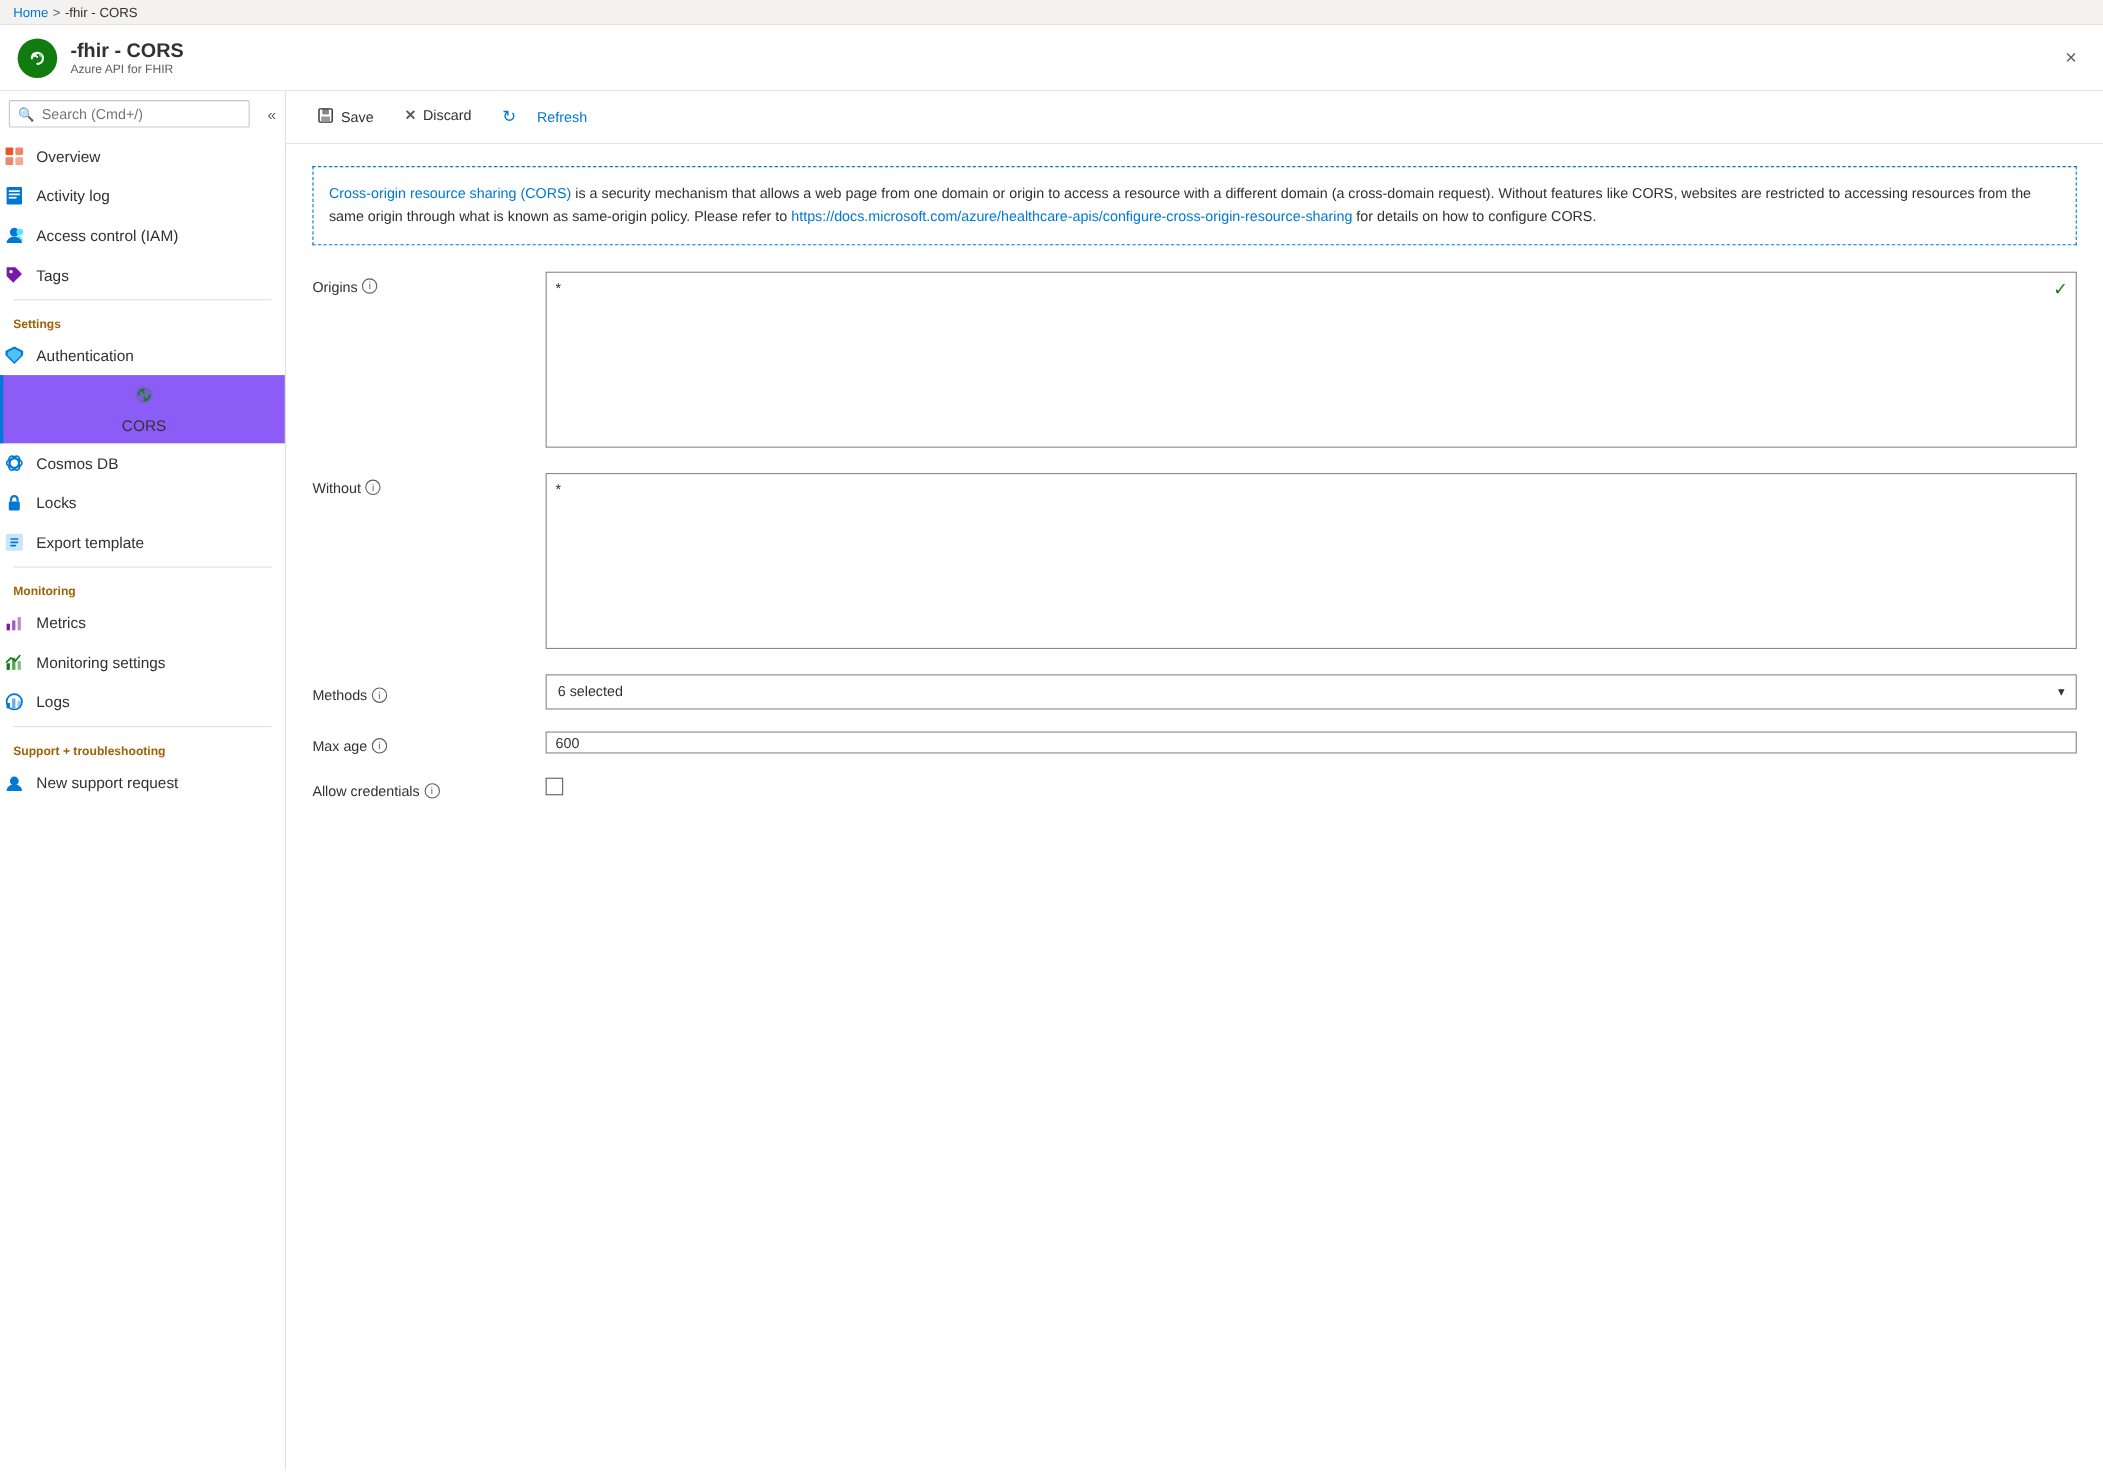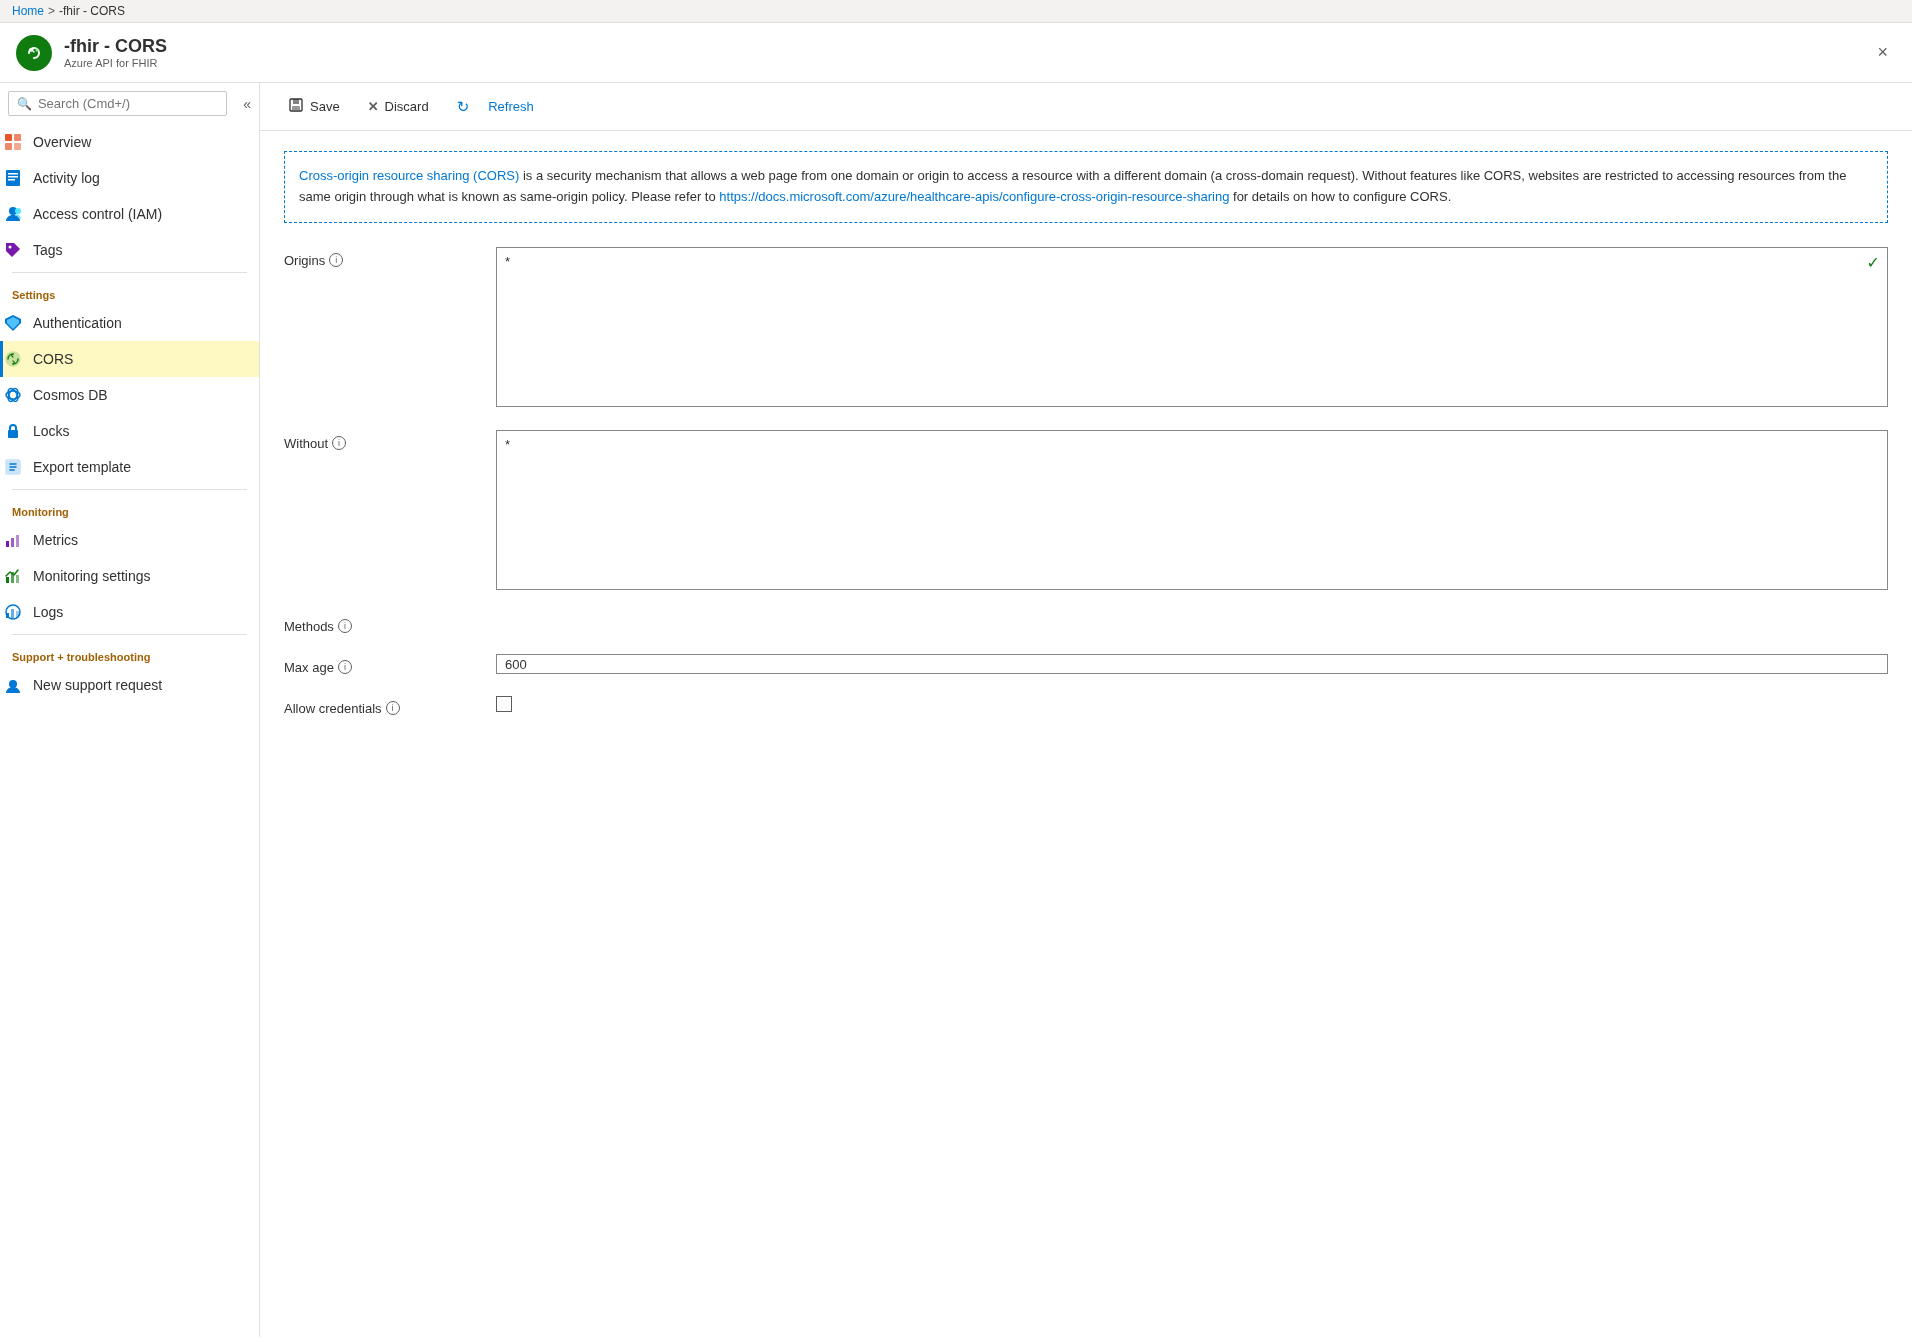--- a/index.html
+++ b/index.html
@@ -45,29 +45,29 @@
     .collapse-btn { margin: 4px; padding: 4px; cursor: pointer; color: #605e5c; border: none; background: none; font-size: 14px; }
 
     .nav-section-label {
       padding: 12px 12px 4px 12px; font-size: 11px; font-weight: 600; color: #a16207;
     }
     .nav-divider { border: none; border-top: 1px solid #e0e0e0; margin: 4px 12px; }
     .nav-item {
       display: flex; align-items: center; padding: 8px 0; gap: 10px; cursor: pointer;
       color: #323130; font-size: 14px; border-left: 3px solid transparent;
     }
-    .nav-item.active { background: #fef9c3; border-left: 3px solid #0078d4; }
+    .nav-item.active { background: #8b5cf6; border-left: 3px solid #0078d4; flex-direction: column; }
     .nav-icon { width: 20px; height: 20px; display: flex; align-items: center; justify-content: center; flex-shrink: 0; }
 
     
     .content-area { flex: 1; overflow-y: auto; display: flex; flex-direction: column; }
 
     
     .toolbar {
-      display: flex; align-items: center; padding: 8px 16px; border-bottom: 1px solid #e0e0e0;
+      display: flex; align-items: flex-start; padding: 8px 16px; border-bottom: 1px solid #e0e0e0;
       gap: 4px; background: #fff; flex-shrink: 0;
     }
     .toolbar-btn {
       display: flex; align-items: center; gap: 6px; padding: 6px 12px;
       border: none; background: none; cursor: pointer; color: #323130; font-size: 13px;
       border-radius: 2px;
     }
     .toolbar-btn .btn-icon { font-size: 14px; }
 
     
@@ -358,20 +358,26 @@
         <div class="form-control-area">
           <textarea class="textarea-field" style="">*</textarea>
         </div>
       </div>
 
       <div class="form-row" style="align-items:center;">
         <div class="form-label">
           <span>Methods</span>
           <span class="info-icon">i</span>
         </div>
+        <div class="form-control-area">
+          <div class="select-field">
+            <span>6 selected</span>
+            <span style="font-size:12px;">▾</span>
+          </div>
+        </div>
       </div>
 
       <div class="form-row" style="align-items:center;">
         <div class="form-label">
           <span>Max age</span>
           <span class="info-icon">i</span>
         </div>
         <div class="form-control-area">
           <input type="text" class="text-input" value="600" style="">
         </div>

